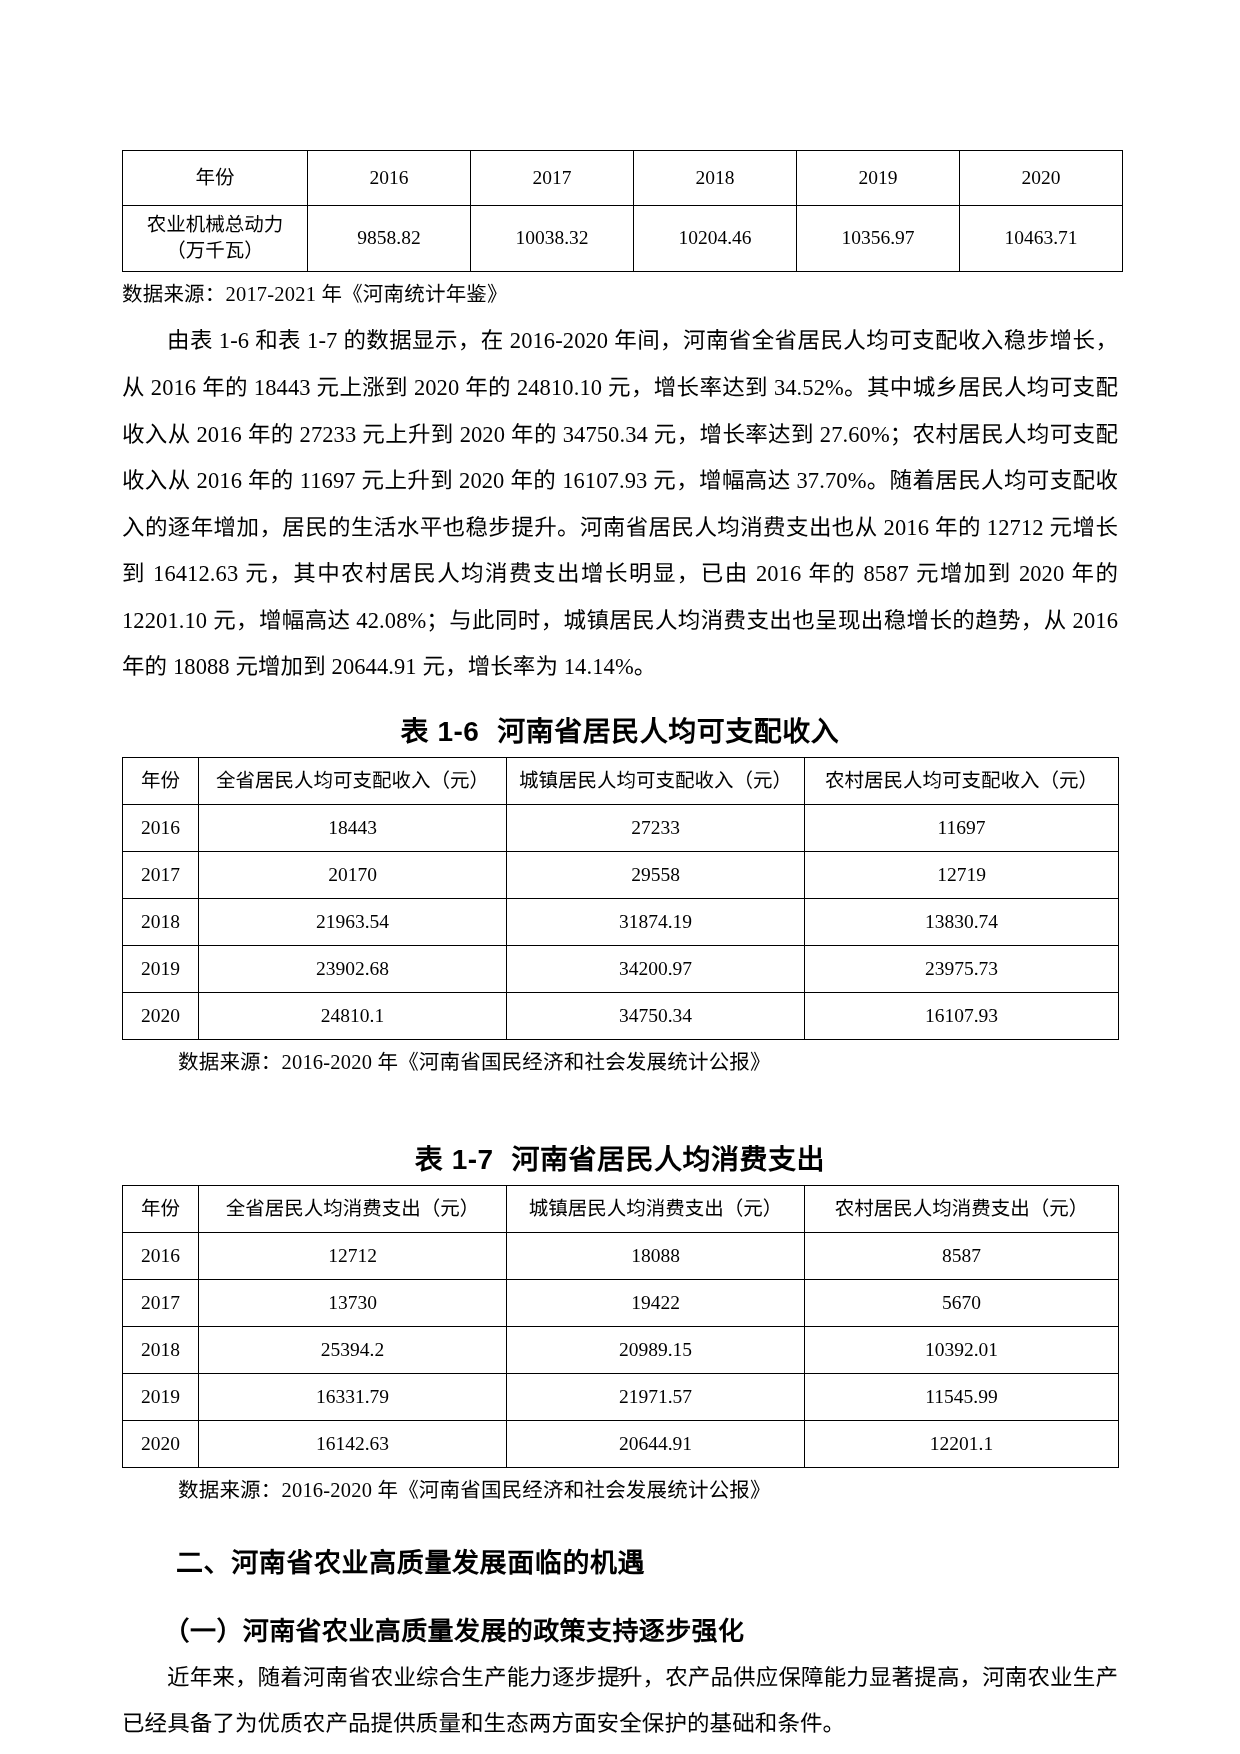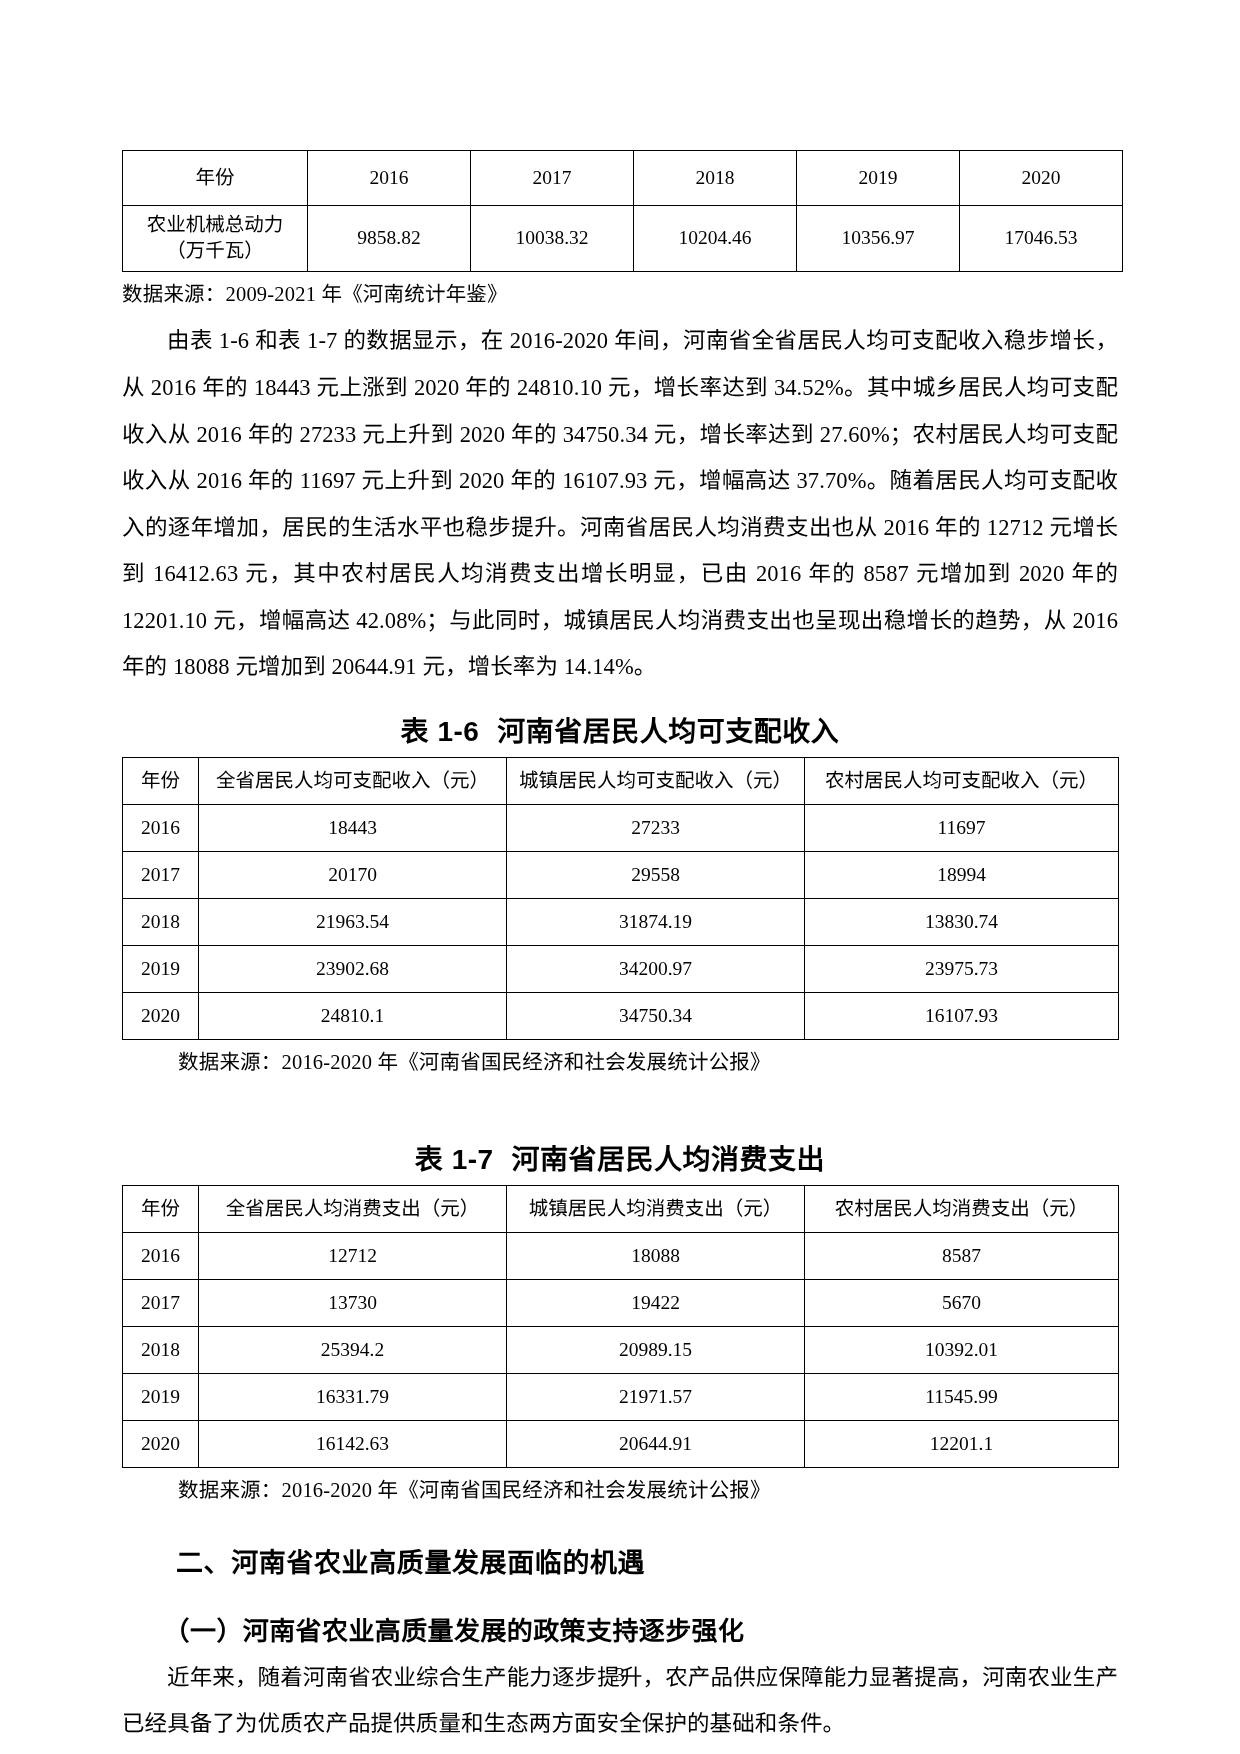--- a/index.html
+++ b/index.html
@@ -156,26 +156,26 @@
       </tr>
       <tr>
         <td class="label-cell">
           <span>农业机械总动力</span>
           <span>（万千瓦）</span>
         </td>
         <td>9858.82</td>
         <td>10038.32</td>
         <td>10204.46</td>
         <td>10356.97</td>
-        <td>17046.53</td>
+        <td>10463.71</td>
       </tr>
     </tbody>
   </table>
 
-  <p class="source-line">数据来源：2009-2021 年《河南统计年鉴》</p>
+  <p class="source-line">数据来源：2017-2021 年《河南统计年鉴》</p>
 
   <p class="body-par">由表 1-6 和表 1-7 的数据显示，在 2016-2020 年间，河南省全省居民人均可支配收入稳步增长，从 2016 年的 18443 元上涨到 2020 年的 24810.10 元，增长率达到 34.52%。其中城乡居民人均可支配收入从 2016 年的 27233 元上升到 2020 年的 34750.34 元，增长率达到 27.60%；农村居民人均可支配收入从 2016 年的 11697 元上升到 2020 年的 16107.93 元，增幅高达 37.70%。随着居民人均可支配收入的逐年增加，居民的生活水平也稳步提升。河南省居民人均消费支出也从 2016 年的 12712 元增长到 16412.63 元，其中农村居民人均消费支出增长明显，已由 2016 年的 8587 元增加到 2020 年的 12201.10 元，增幅高达 42.08%；与此同时，城镇居民人均消费支出也呈现出稳增长的趋势，从 2016 年的 18088 元增加到 20644.91 元，增长率为 14.14%。</p>
 
   <div class="table-caption">
     <span>表 1-6</span><span class="cap-gap"></span><span>河南省居民人均可支配收入</span>
   </div>
 
   <table class="doc-table t-stats">
     <colgroup>
       <col class="c-year">
@@ -193,21 +193,21 @@
       <tr>
         <td>2016</td>
         <td>18443</td>
         <td>27233</td>
         <td>11697</td>
       </tr>
       <tr>
         <td>2017</td>
         <td>20170</td>
         <td>29558</td>
-        <td>18994</td>
+        <td>12719</td>
       </tr>
       <tr>
         <td>2018</td>
         <td>21963.54</td>
         <td>31874.19</td>
         <td>13830.74</td>
       </tr>
       <tr>
         <td>2019</td>
         <td>23902.68</td>

